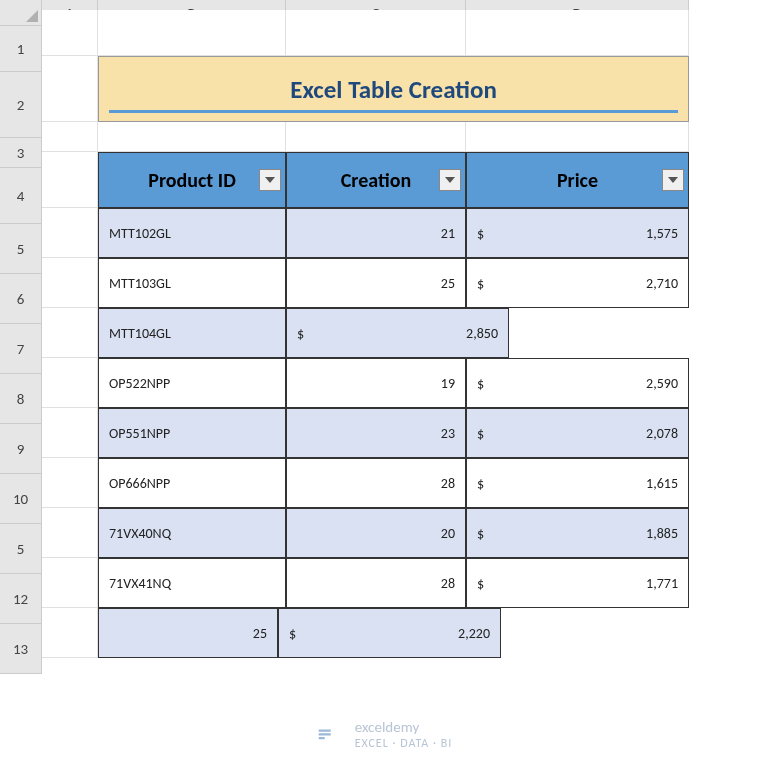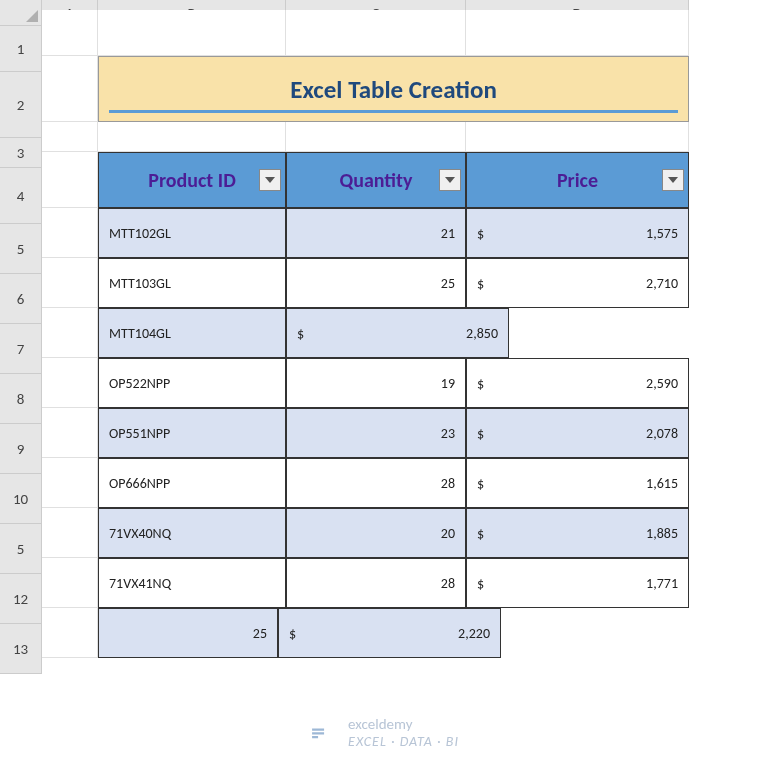--- a/index.html
+++ b/index.html
@@ -116,21 +116,21 @@
       bottom: 8px;
       left: 10px;
       right: 10px;
       height: 3px;
       background: #5b9bd5;
     }
 
     
     .table-header-cell {
       background: #5b9bd5;
-      color: #4c1d95;
+      color: #000000;
       font-size: 20px;
       font-weight: bold;
       border: 1px solid #333;
       display: flex;
       align-items: center;
       justify-content: center;
       position: relative;
     }
     .filter-btn {
       position: absolute;
@@ -176,25 +176,24 @@
       bottom: 16px;
       left: 50%;
       transform: translateX(-50%);
       display: flex;
       align-items: center;
       gap: 21px;
       color: #b8c5d6;
       font-size: 15px;
     }
     .watermark .sub {
-      font-size: 14px;
+      font-size: 12px;
       letter-spacing: 1px;
       color: #b8c5d6;
       display: block;
-      font-style: italic;
     }
     .wm-icon {
       width: 18px;
       height: 18px;
       display: inline-flex;
       align-items: center;
       justify-content: center;
     }
   </style>
 </head>
@@ -254,21 +253,21 @@
       <div class="cell col-A rh-4"></div>
       <div class="table-header-cell col-B rh-4">
         <span>Product ID</span>
         <div class="filter-btn">
           <svg viewBox="0 0 10 6">
               <path d="M0 0 L10 0 L5 6 Z" fill="#555"></path>
             </svg>
         </div>
       </div>
       <div class="table-header-cell col-C rh-4">
-        <span>Quantity</span>
+        <span>Creation</span>
         <div class="filter-btn">
           <svg viewBox="0 0 10 6">
               <path d="M0 0 L10 0 L5 6 Z" fill="#555"></path>
             </svg>
         </div>
       </div>
       <div class="table-header-cell col-D rh-4">
         <span>Price</span>
         <div class="filter-btn">
           <svg viewBox="0 0 10 6">

